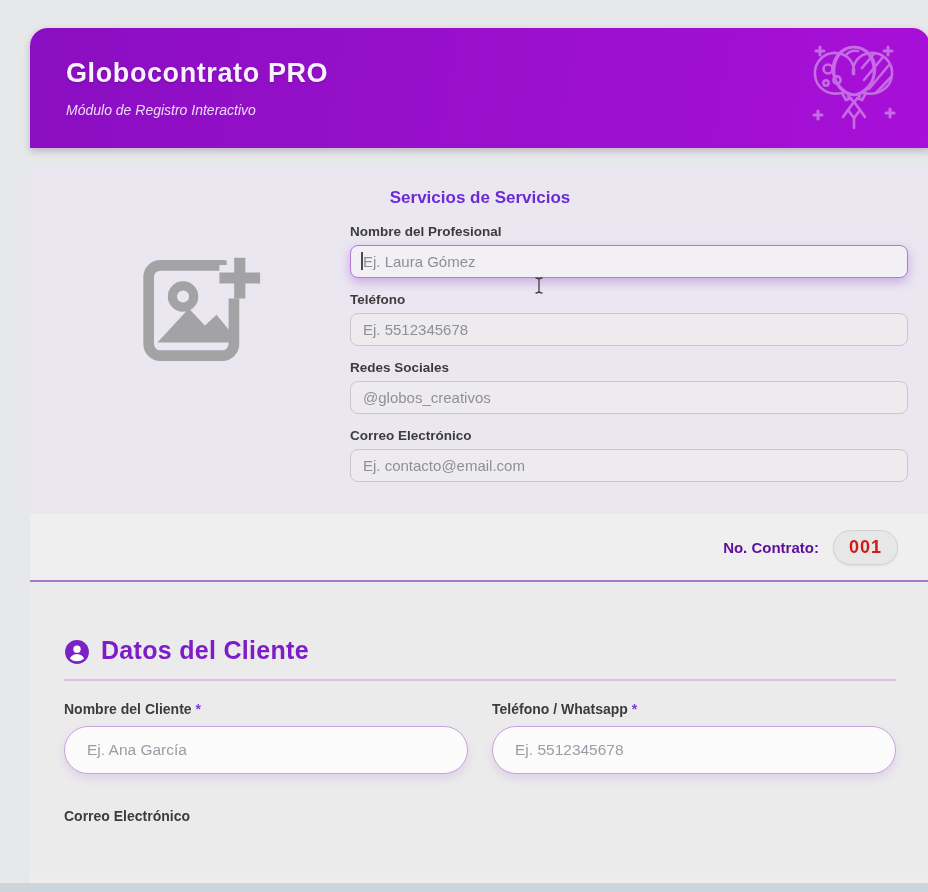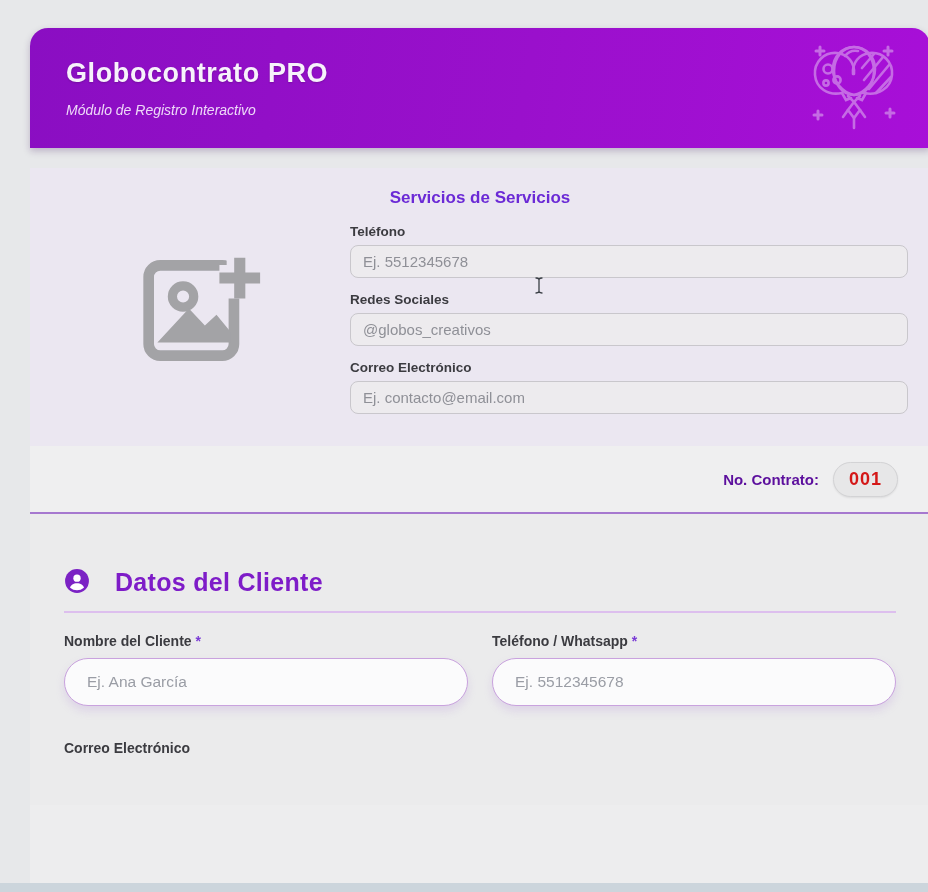--- a/index.html
+++ b/index.html
@@ -42,21 +42,21 @@
   .contract-row { background:#efeff0; height:68px; display:flex; align-items:center;
     justify-content:flex-end; gap:14px; padding-right:32px;
     border-bottom:2px solid #a678cf; }
   .contract-label { font-size:15px; font-weight:bold; color:#5c0f9d; }
   .contract-badge { background:#e7e7e8; border:1px solid #d3d3d5; border-radius:18px;
     padding:6px 15px; font-size:18px; font-weight:bold; color:#d41717; letter-spacing:1px;
     box-shadow:0 1px 2px rgba(0,0,0,.08); }
 
   
   .client-section { padding:0 34px 40px; background:#ebebec; }
-  .client-heading { display:flex; align-items:flex-start; gap:25px; padding-top:54px;
+  .client-heading { display:flex; align-items:flex-end; gap:11px; padding-top:54px;
     padding-bottom:14px; border-bottom:2px solid #ddbfee; }
   .client-title { font-size:25px; font-weight:bold; color:#7e1cc8; letter-spacing:.3px; }
   .user-icon { width:26px; height:26px; flex:0 0 auto; }
   .client-grid { display:grid; grid-template-columns:1fr 1fr; column-gap:24px;
     row-gap:34px; margin-top:20px; }
   .cgroup label { display:block; font-size:14px; font-weight:bold; color:#3b3b40;
     margin-bottom:9px; }
   .asterisk { color:#7a3bd6; font-weight:bold; }
   .cgroup input { width:100%; height:48px; border:1.5px solid #c9a2de; border-radius:24px;
     background:#fbfbfc; padding:0 22px; font-size:15.5px; color:#333; outline:none;
@@ -118,20 +118,25 @@
               <svg viewBox="0 0 26 25">
                 <rect x="2.2" y="3.6" width="17.6" height="18.6" rx="2.4" fill="none" stroke="#a3a3a6" stroke-width="2.2"></rect>
                 <circle cx="9.3" cy="10" r="2.2" fill="none" stroke="#a3a3a6" stroke-width="1.9"></circle>
                 <path d="M4 19.5 L10.5 12.5 L13.8 16 L16.2 13.8 L19 17.2 L19 19.5 Z" fill="#a3a3a6"></path>
                 <path d="M21 2 L21 10.4 M16.8 6.2 L25.2 6.2" stroke="#ebe7f1" stroke-width="5.4"></path>
                 <path d="M21 2 L21 10.4 M16.8 6.2 L25.2 6.2" stroke="#a3a3a6" stroke-width="2.3"></path>
               </svg>
             </div>
           </div>
           <div class="fields-col">
+            <div class="fgroup focused">
+              <label>Nombre del Profesional</label>
+              <input type="text" placeholder="Ej. Laura Gómez" style="">
+              <span class="caret"></span>
+            </div>
             <div class="fgroup">
               <label>Teléfono</label>
               <input type="text" placeholder="Ej. 5512345678" style="">
             </div>
             <div class="fgroup">
               <label>Redes Sociales</label>
               <input type="text" placeholder="@globos_creativos" style="">
             </div>
             <div class="fgroup">
               <label>Correo Electrónico</label>

